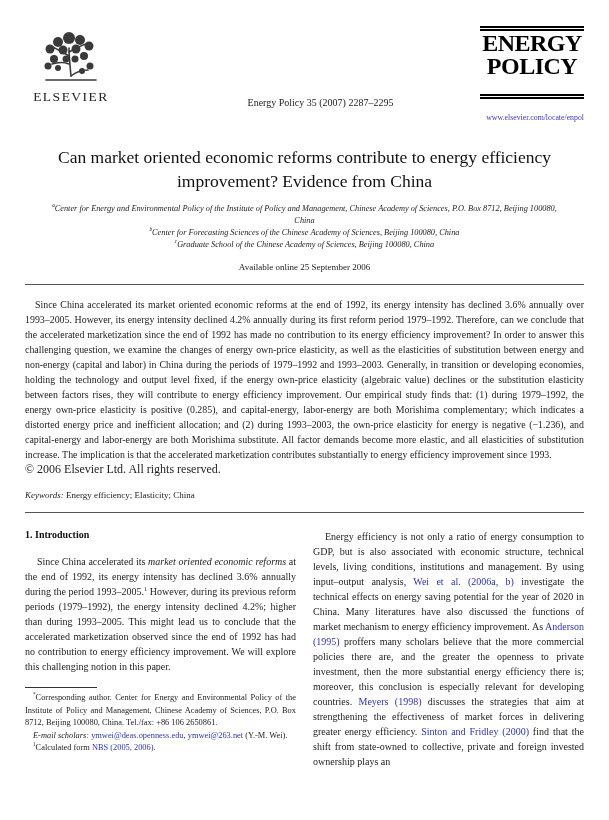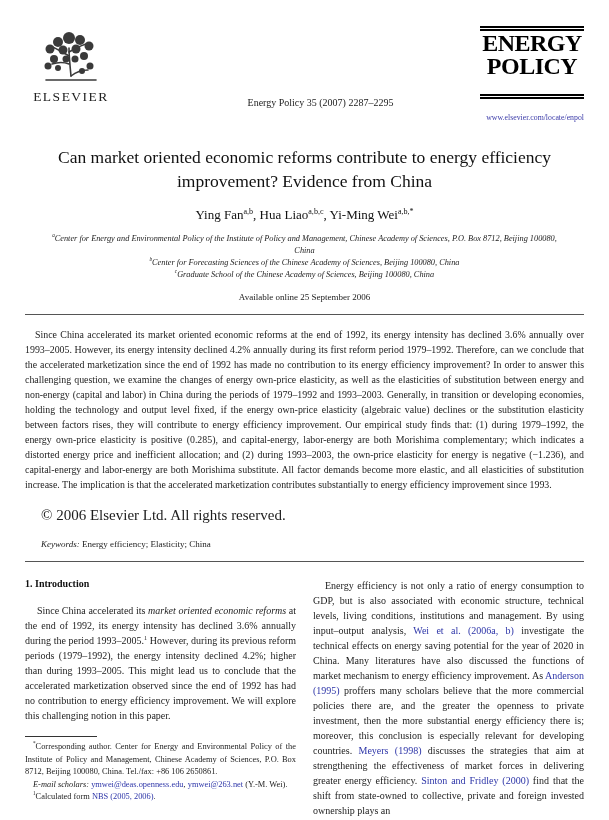--- a/index.html
+++ b/index.html
@@ -40,22 +40,22 @@
   .aff{margin:0 18px;}
   .available{text-align:center;font-size:9px;margin-top:11px;color:#222;}
   
   hr.rule{border:none;border-top:1px solid #555;margin:12px 0 0 0;}
   
   .abstract h2{font-size:10px;margin:12px 0 0 0;color:#111;}
   .abs-body{
     font-size:9.9px;line-height:15px;text-align:justify;
     margin:12px 0 0 0;text-indent:10px;color:#1c1c1c;
   }
-  .abs-copyright{font-size:15px;line-height:15px;margin:16px;color:#1c1c1c;}
-  .keywords{font-size:9px;margin:13px 0 0 16px;color:#1c1c1c;}
+  .abs-copyright{font-size:12px;line-height:15px;margin:0;color:#1c1c1c;}
+  .keywords{font-size:9px;margin:13px 0 0 0;color:#1c1c1c;}
   
   .columns{display:flex;gap:17px;margin-top:16px;}
   .col{width:271px;}
   .col h3{font-size:10px;margin:0 0 14px 0;color:#111;}
   .body-par{
     font-size:10px;line-height:15px;text-align:justify;
     margin:0;text-indent:12px;color:#1c1c1c;
   }
   
   .footnote-block{margin-top:13px;}
@@ -111,21 +111,20 @@
       <div class="journal-box">
         <div class="jline">ENERGY</div>
         <div class="jline">POLICY</div>
       </div>
       <div class="journal-url">www.elsevier.com/locate/enpol</div>
     </div>
   </header>
 
   <h1 class="article-title">Can market oriented economic reforms contribute to energy efficiency improvement? Evidence from China</h1>
 
-  <div class="authors"><span class="seg-plain">Ying Fan</span><span class="seg-sup">a,b</span><span class="seg-plain">, Hua Liao</span><span class="seg-sup">a,b,c</span><span class="seg-plain">, Yi-Ming Wei</span><span class="seg-sup">a,b,*</span></div>
 
   <div class="affiliations">
     <div class="aff"><span class="seg-sup">a</span><span class="seg-plain">Center for Energy and Environmental Policy of the Institute of Policy and Management, Chinese Academy of Sciences, P.O. Box 8712, Beijing 100080, China</span></div>
     <div class="aff"><span class="seg-sup">b</span><span class="seg-plain">Center for Forecasting Sciences of the Chinese Academy of Sciences, Beijing 100080, China</span></div>
     <div class="aff"><span class="seg-sup">c</span><span class="seg-plain">Graduate School of the Chinese Academy of Sciences, Beijing 100080, China</span></div>
   </div>
 
   <div class="available">Available online 25 September 2006</div>
 
   <hr class="rule">

